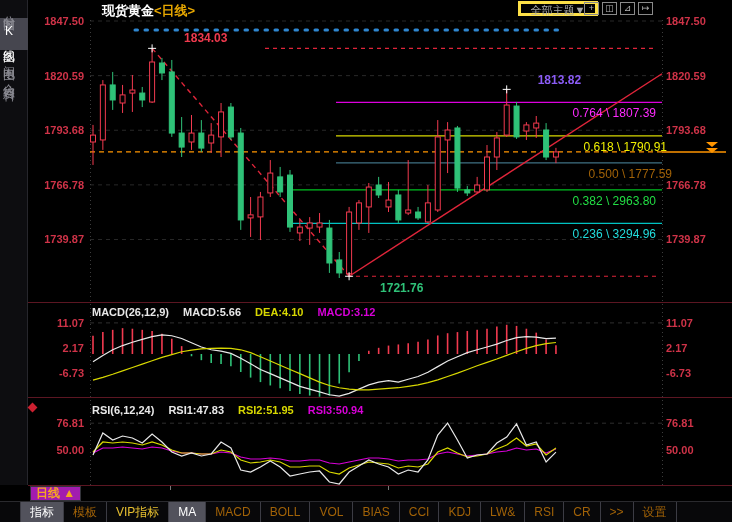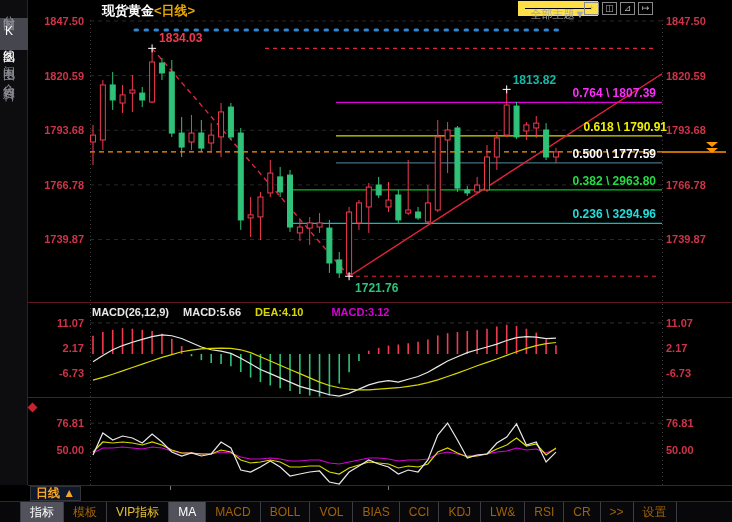--- a/index.html
+++ b/index.html
@@ -7,34 +7,34 @@
   .window{position:relative;width:732px;height:522px;background:#000;overflow:hidden;
           font-family:"Liberation Sans",sans-serif;}
   
   .sidebar{position:absolute;left:0;top:0;width:28px;height:485px;background:#0d0d10;border-right:1px solid #26262c;}
   .side-tab{width:28px;text-align:center;writing-mode:vertical-lr;text-orientation:upright;
             margin:0 auto;color:#8a8a92;font-size:12px;letter-spacing:2px;padding:6px 0;cursor:pointer;}
   .side-tab.sel{background:#46464f;color:#fff;}
   
   .title{position:absolute;left:90px;top:2px;font-size:13px;font-weight:bold;color:#fff;white-space:nowrap;margin-left:12px;}
   .title .period{color:#e8a800;}
-  .theme-btn{position:absolute;left:518px;top:1px;width:80px;height:15px;border:7px solid #fde047;
+  .theme-btn{position:absolute;left:518px;top:1px;width:80px;height:15px;border:3px solid #fde047;
              color:#a8a8a8;font-size:11px;line-height:13px;text-align:center;cursor:pointer;}
   .tb-icon{position:absolute;top:2px;width:15px;height:13px;border:1px solid #8a8a8a;color:#b5b5b5;
            font-size:9px;line-height:11px;text-align:center;cursor:pointer;}
   
   .axl{position:absolute;width:52px;text-align:right;color:#cf3348;font-size:11px;font-weight:bold;line-height:12px;}
   .axr{position:absolute;left:666px;width:62px;text-align:left;color:#cf3348;font-size:11px;font-weight:bold;line-height:12px;}
-  .fibl{position:absolute;text-align:right;font-size:12px;font-weight:bold;line-height:13px;white-space:nowrap;}
-  .anno{position:absolute;font-size:12px;font-weight:bold;line-height:12px;white-space:nowrap;}
+  .fibl{position:absolute;text-align:right;font-size:12px;font-weight:normal;line-height:13px;white-space:nowrap;margin-top:20px;}
+  .anno{position:absolute;font-size:12px;font-weight:bold;line-height:12px;white-space:nowrap;margin-left:25px;}
   .phead{position:absolute;font-size:11px;font-weight:bold;line-height:12px;white-space:nowrap;}
   .phead span{margin-right:14px;}
-  .w{color:#e8e8e8;} .y{color:#d8d800;margin-top:20px;} .m{color:#d800d8;margin-left:14px;}
+  .w{color:#e8e8e8;} .y{color:#d8d800;margin-top:20px;} .m{color:#d800d8;}
   
-  .period-box{position:absolute;left:30px;top:486px;height:15px;padding:0 5px;background:#0f172a;
+  .period-box{position:absolute;left:30px;top:486px;height:15px;padding:0 5px;background:#a21caf;
               border:1px solid #33333a;color:#f5a623;font-size:12px;font-weight:bold;line-height:13px;cursor:pointer;}
   .date-lbl{position:absolute;top:500px;width:80px;text-align:center;color:#b5b5b5;font-size:11px;font-weight:bold;}
   .tick{position:absolute;top:486px;width:1px;height:4px;background:#777;}
   .toolbar{position:absolute;left:0;top:501px;width:732px;height:21px;background:#08080a;
            border-top:1px solid #2a2a2e;display:flex;align-items:stretch;padding-left:20px;}
   .tb-item{color:#a16207;font-size:12px;line-height:20px;padding:0 9px;border-right:1px solid #3c3c44;
            cursor:pointer;white-space:nowrap;}
   .tb-item:first-child{border-left:1px solid #3c3c44;}
   .tb-item.sel{background:#52525c;color:#fff;}
   .tb-item.vip{color:#e8c030;text-align:right;}
@@ -242,23 +242,26 @@
       <polyline points="93,452 102.85,442 112.7,443 122.55,442 132.4,443 142.25,445 152.1,442 161.95,445 171.8,450 181.64999999999998,453 191.5,453 201.35,454 211.2,454 221.04999999999998,450 230.9,452 240.75,460 250.6,463 260.45,462 270.29999999999995,460 280.15,462 290,467 299.85,467 309.7,466 319.54999999999995,466 329.4,472 339.25,474 349.09999999999997,468 358.95,465 368.8,462 378.65,463 388.5,464 398.34999999999997,468 408.2,466 418.05,467 427.9,464 437.75,452 447.59999999999997,448 457.45,453 467.3,457 477.15,456 487,454 496.84999999999997,449 506.7,445 516.55,438 526.4,446 536.25,444 546.0999999999999,455 555.95,448.05" fill="none" stroke="#d8d800" stroke-width="1.2"></polyline>
       <polyline points="93,455 102.85,433 112.7,440 122.55,436 132.4,438 142.25,443 152.1,434 161.95,442 171.8,452 181.64999999999998,456 191.5,453 201.35,456 211.2,454 221.04999999999998,442 230.9,448 240.75,470 250.6,472 260.45,467 270.29999999999995,461 280.15,467 290,476 299.85,474 309.7,472 319.54999999999995,471 329.4,482 339.25,484 349.09999999999997,472 358.95,466 368.8,460 378.65,464 388.5,467 398.34999999999997,474 408.2,470 418.05,472 427.9,460 437.75,435 447.59999999999997,423 457.45,440 467.3,458 477.15,455 487,454 496.84999999999997,443 506.7,437 516.55,424 526.4,445 536.25,442 546.0999999999999,462 555.95,452.17" fill="none" stroke="#e8e8e8" stroke-width="1.2"></polyline>
       <line x1="28" y1="302.5" x2="732" y2="302.5" stroke="#5c1622" stroke-width="1"></line>
       <line x1="28" y1="397.5" x2="732" y2="397.5" stroke="#5c1622" stroke-width="1"></line>
       <line x1="28" y1="485.5" x2="732" y2="485.5" stroke="#5c1622" stroke-width="1"></line>
     </svg>
 
   <div class="phead" style="left:92px;top:306px">
     <span class="w">MACD(26,12,9)</span><span class="w">MACD:5.66</span><span class="y">DEA:4.10</span><span class="m">MACD:3.12</span>
   </div>
+  <div class="phead" style="left:92px;top:404px">
+    <span class="w">RSI(6,12,24)</span><span class="w">RSI1:47.83</span><span class="y">RSI2:51.95</span><span class="m">RSI3:50.94</span>
+  </div>
 
   <div class="anno" id="anno-peak1" style="color: rgb(239, 58, 78); left: 159.1px; top: 32.3441px;">1834.03</div>
-  <div class="anno" id="anno-peak2" style="color: #14b8a6; left: 512.7px; top: 74.3704px;">1813.82</div>
+  <div class="anno" id="anno-peak2" style="color: #8b5cf6; left: 512.7px; top: 74.3704px;">1813.82</div>
   <div class="anno" id="anno-low" style="color: rgb(47, 194, 120); left: 355.1px; top: 282.252px;">1721.76</div>
 
   <div class="diamond"></div>
 
   <div class="period-box">
     <span>日线</span>
     <span>▲</span>
   </div>
   <div id="dates">
       <div class="date-lbl" style="left: 120px;">2021/09</div>
@@ -304,17 +307,17 @@
       <div class="axr" style="top:366.9113px">-6.73</div>
       <div class="axl" style="left:32px;top:417.19px">76.81</div>
       <div class="axr" style="top:417.19px">76.81</div>
       <div class="axl" style="left:32px;top:444px">50.00</div>
       <div class="axr" style="top:444px">50.00</div>
     </div>
 
   <div id="fib-labels">
       <div class="fibl" style="left:456px;width:200px;top:87.42329999999978px;color:#ff2bff">0.764 \ 1807.39</div>
       <div class="fibl" style="left:467px;width:200px;top:120.87769999999983px;color:#f0f000">0.618 \ 1790.91</div>
-      <div class="fibl" style="left:456px;width:200px;top:147.91730000000015px;color:#ffffff">0.500 \ 1777.59</div>
+      <div class="fibl" style="left:472px;width:200px;top:147.91730000000015px;color:#a16207">0.500 \ 1777.59</div>
       <div class="fibl" style="left:456px;width:200px;top:174.95690000000002px;color:#22dd44">0.382 \ 2963.80</div>
       <div class="fibl" style="left:456px;width:200px;top:208.41130000000007px;color:#22dddd">0.236 \ 3294.96</div>
     </div>
 </div>
 
 </body></html>

